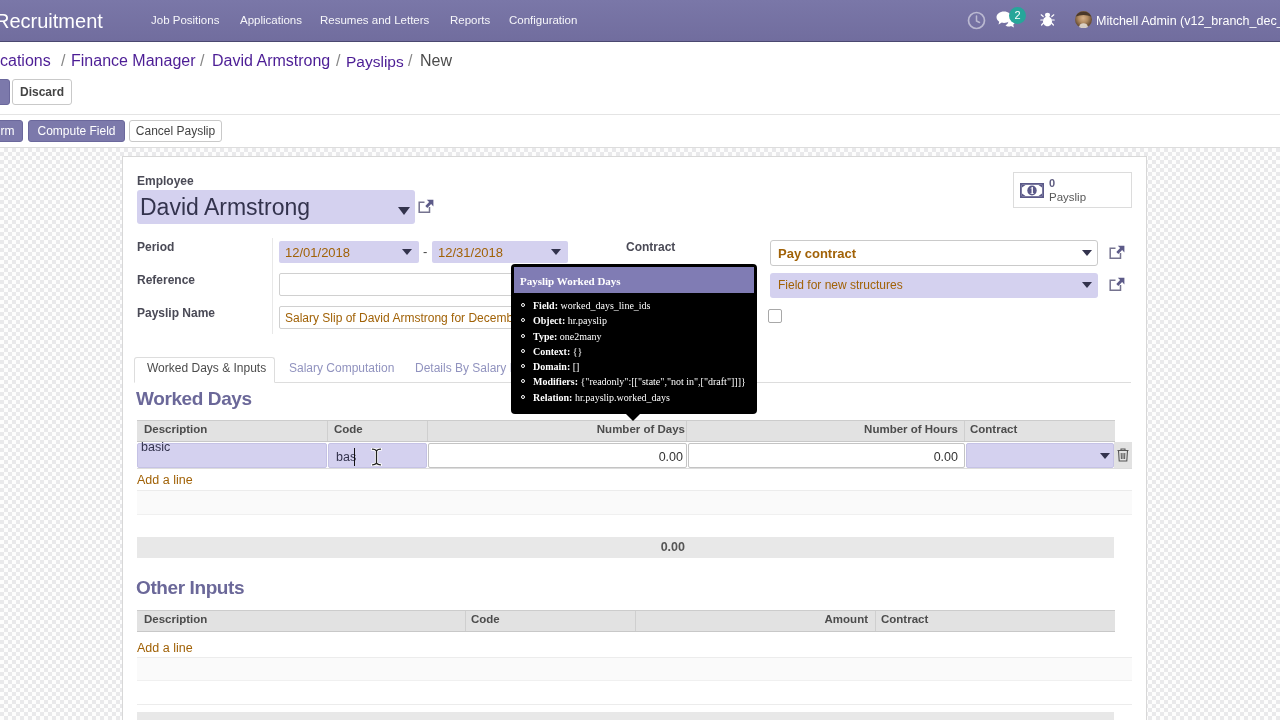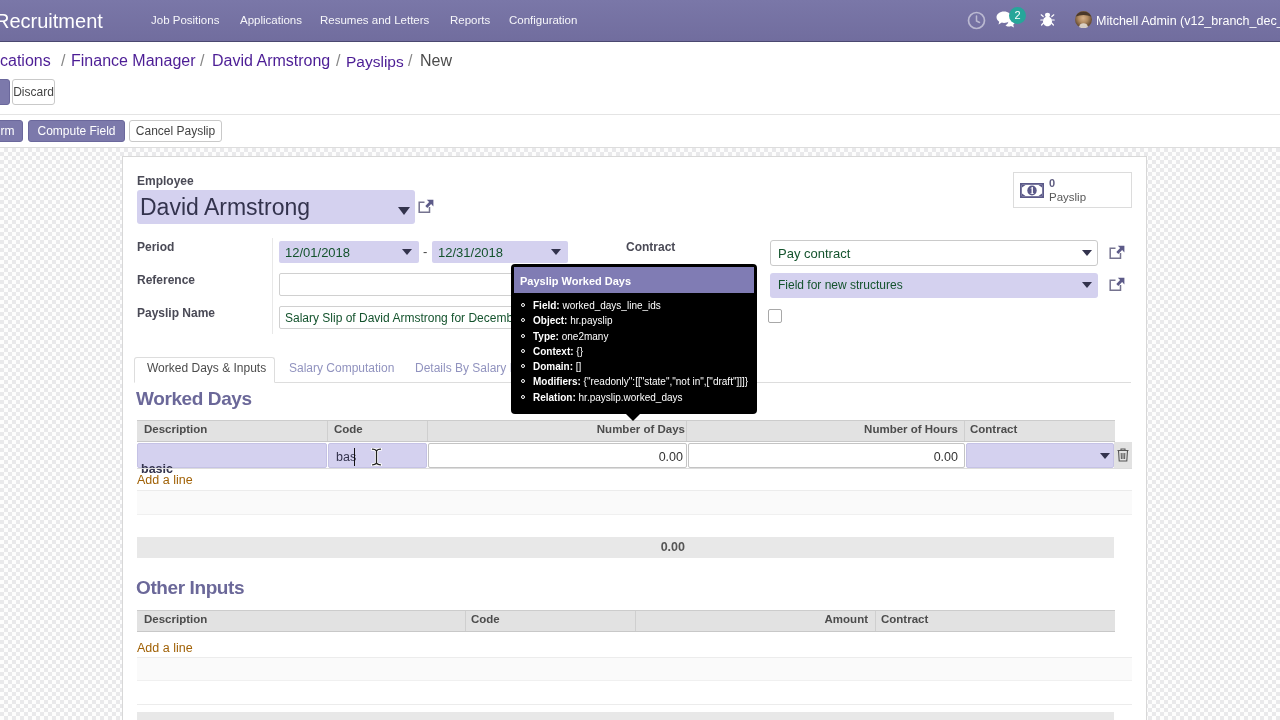--- a/index.html
+++ b/index.html
@@ -41,29 +41,29 @@
   #sheet { left:122px; top:8px; width:1025px; height:564px; background:#fff;
     border:1px solid #d8d8d8; border-bottom:none; }
 
   label.flabel { position:absolute; font-size:12px; font-weight:bold; color:#4a4a56; }
 
   .lav { background:#d4d1ef; }
   .caret { position:absolute; width:0; height:0;
     border-left:5px solid transparent; border-right:5px solid transparent;
     border-top:6px solid #33334d; }
 
-  .ftext { position:absolute; font-size:13px; color:#14532d; white-space:nowrap; }
+  .ftext { position:absolute; font-size:13px; color:#a16207; white-space:nowrap; }
 
   .tab { position:absolute; font-size:12px; }
 
   .addline { position:absolute; font-size:12.5px; color:#a16207; }
 
   .hcell { position:absolute; font-weight:bold; font-size:11.5px; color:#4c4c4c; }
 
-  .tt { position:absolute; z-index:52; color:#fff; }
+  .tt { position:absolute; z-index:52; color:#fff;font-family:Liberation Serif, serif; }
 </style>
 </head>
 <body>
 
 <div id="nav" class="abs"></div>
 <div id="brand" class="abs">Recruitment</div>
 <div class="abs navitem" style="left:151px;">Job Positions</div>
 <div class="abs navitem" style="left:240px;">Applications</div>
 <div class="abs navitem" style="left:320px;">Resumes and Letters</div>
 <div class="abs navitem" style="left:450px;">Reports</div>
@@ -105,21 +105,21 @@
 <div class="abs crumb sep" style="left:61px;">/</div>
 <div class="abs crumb" style="left:71px;">Finance Manager</div>
 <div class="abs crumb sep" style="left:200px;">/</div>
 <div class="abs crumb" style="left:212px;">David Armstrong</div>
 <div class="abs crumb sep" style="left:336px;">/</div>
 <div class="abs crumb" style="left:346px;top:53px;font-size:15.5px;">Payslips</div>
 <div class="abs crumb sep" style="left:408px;">/</div>
 <div class="abs crumb cur" style="left:420px;">New</div>
 
 <div class="btn btn-p" style="left:-30px;top:79px;width:40px;"></div>
-<div class="btn btn-w" style="left:12px;top:79px;width:43px;">Discard</div>
+<div class="btn btn-w" style="left:12px;top:79px;width:60px;font-weight:bold;">Discard</div>
 
 <div id="statusbar" class="abs"></div>
 <div class="btn btn-p sbtn" style="left:-36px;width:59px;">Confirm</div>
 <div class="btn btn-p sbtn" style="left:28px;width:97px;">Compute Field</div>
 <div class="btn btn-w sbtn" style="left:129px;width:93px;">Cancel Payslip</div>
 
 <div id="content" class="abs">
   <div id="sheet" class="abs"></div>
 </div>
 
@@ -154,21 +154,21 @@
 
 <label class="flabel" style="left:137px;top:273px;">Reference</label>
 <div class="abs" style="left:279px;top:273px;width:377px;height:23px;border:1px solid #d0d0d0;border-radius:2px;background:#fff;"></div>
 
 <label class="flabel" style="left:137px;top:306px;">Payslip Name</label>
 <div class="abs" style="left:279px;top:306px;width:377px;height:23px;border:1px solid #d0d0d0;border-radius:2px;background:#fff;"></div>
 <div class="ftext" style="left:285px;top:311px;width:360px;overflow:hidden;font-size:12px;">Salary Slip of David Armstrong for December 2018</div>
 
 <label class="flabel" style="left:626px;top:240px;">Contract</label>
 <div class="abs" style="left:770px;top:240px;width:328px;height:26px;border:1px solid #cacaca;border-radius:3px;background:#fff;"></div>
-<div class="ftext" style="left:778px;top:246px;">Pay contract</div>
+<div class="ftext" style="left:778px;top:246px;font-weight:bold;">Pay contract</div>
 <div class="caret" style="left:1082px;top:250px;"></div>
 <svg class="abs" style="left:1108px;top:245px;" width="17" height="15" viewBox="0 0 17 15">
   <path d="M7.5 3.2 H2.2 V13.2 H12.5 V8" fill="none" stroke="#75738f" stroke-width="1.5"></path>
   <path d="M9.8 0.8 H16.4 V7.4 L14.1 5.1 L10.3 8.9 L8.3 6.9 L12.1 3.1 Z" fill="#5c5a88"></path>
 </svg>
 
 <div class="abs lav" style="left:770px;top:273px;width:328px;height:25px;border-radius:3px;"></div>
 <div class="ftext" style="left:778px;top:278px;font-size:12px;">Field for new structures</div>
 <div class="caret" style="left:1082px;top:282px;"></div>
 <svg class="abs" style="left:1108px;top:277px;" width="17" height="15" viewBox="0 0 17 15">
@@ -192,21 +192,21 @@
 <div class="abs" style="left:686px;top:421px;width:1px;height:20px;background:#cfcfcf;"></div>
 <div class="abs" style="left:964px;top:421px;width:1px;height:20px;background:#cfcfcf;"></div>
 <div class="hcell" style="left:144px;top:423px;">Description</div>
 <div class="hcell" style="left:334px;top:423px;">Code</div>
 <div class="hcell" style="left:535px;top:423px;width:150px;text-align:right;">Number of Days</div>
 <div class="hcell" style="left:808px;top:423px;width:150px;text-align:right;">Number of Hours</div>
 <div class="hcell" style="left:970px;top:423px;">Contract</div>
 
 <div class="abs" style="left:1114px;top:442px;width:18px;height:26px;background:#e2e2e2;"></div>
 <div class="abs lav" style="left:137px;top:443px;width:190px;height:25px;border:1px solid #c5c2e5;border-radius:2px;"></div>
-<div class="abs" style="left:141px;top:462px;font-size:12.5px;color:#33334d;font-weight:bold;">basic</div>
+<div class="abs" style="left:141px;top:440px;font-size:12.5px;color:#33334d;">basic</div>
 <div class="abs lav" style="left:328px;top:443px;width:99px;height:25px;border:1px solid #c5c2e5;border-radius:2px;"></div>
 <div class="abs" style="left:336px;top:450px;font-size:12.5px;color:#33334d;">bas</div>
 <div class="abs" style="left:354px;top:448px;width:1px;height:18px;background:#111;"></div>
 <div class="abs" style="left:428px;top:443px;width:259px;height:25px;border:1px solid #c4c4c4;border-radius:2px;background:#fff;"></div>
 <div class="abs" style="left:428px;top:450px;width:255px;text-align:right;font-size:12.5px;color:#333;">0.00</div>
 <div class="abs" style="left:688px;top:443px;width:277px;height:25px;border:1px solid #c4c4c4;border-radius:2px;background:#fff;"></div>
 <div class="abs" style="left:688px;top:450px;width:270px;text-align:right;font-size:12.5px;color:#333;">0.00</div>
 <div class="abs lav" style="left:966px;top:443px;width:148px;height:25px;border:1px solid #c5c2e5;border-radius:2px;"></div>
 <div class="caret" style="left:1100px;top:453px;"></div>
 <svg class="abs" style="left:1117px;top:448px;" width="12" height="14" viewBox="0 0 12 14">

